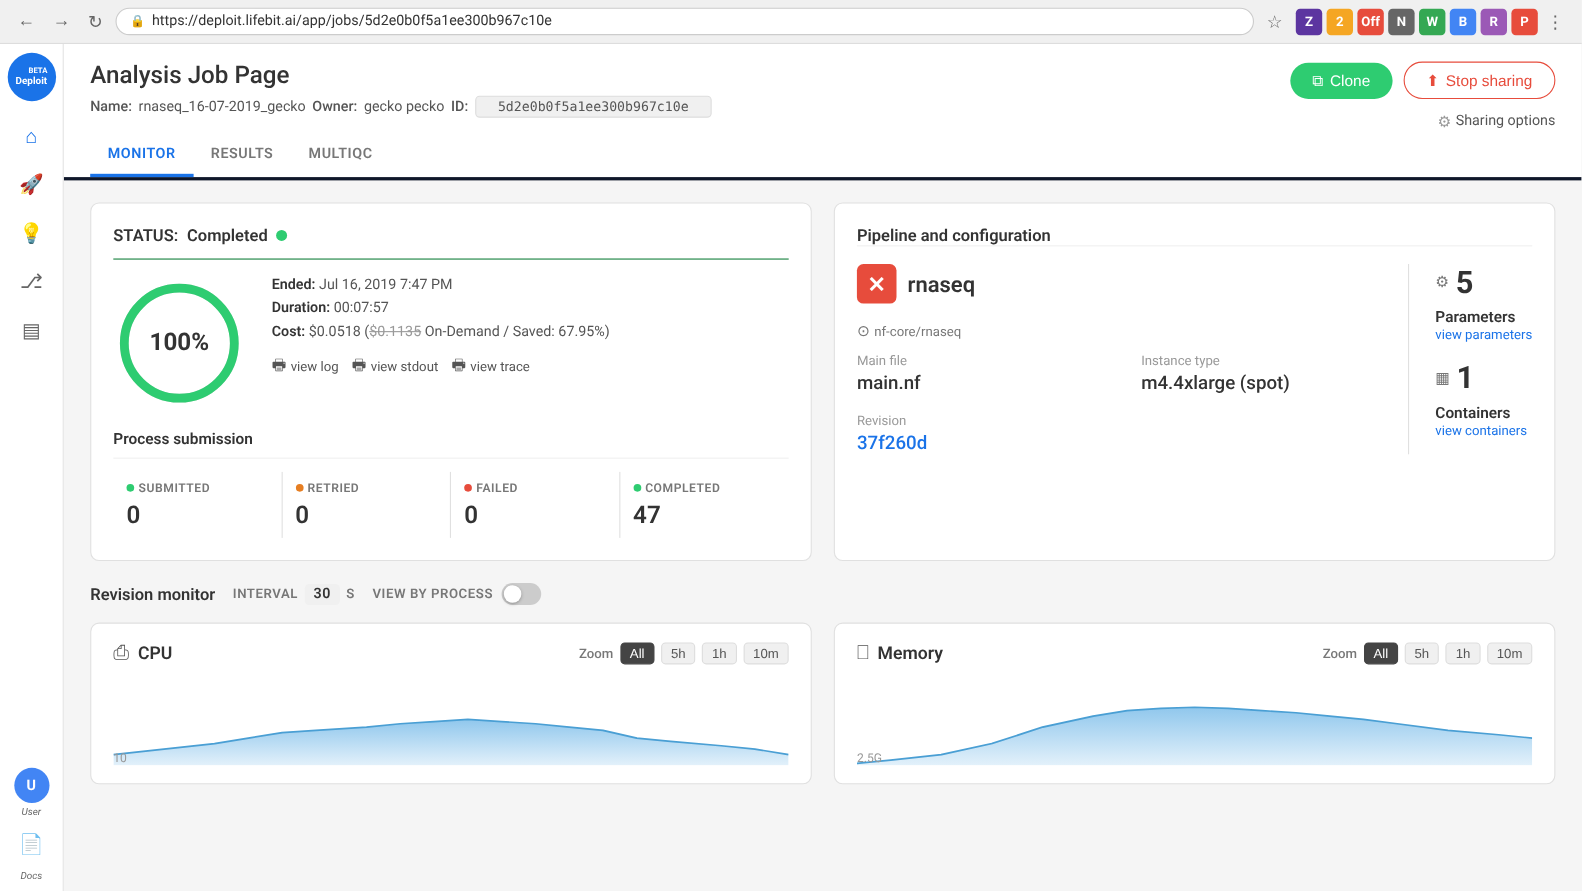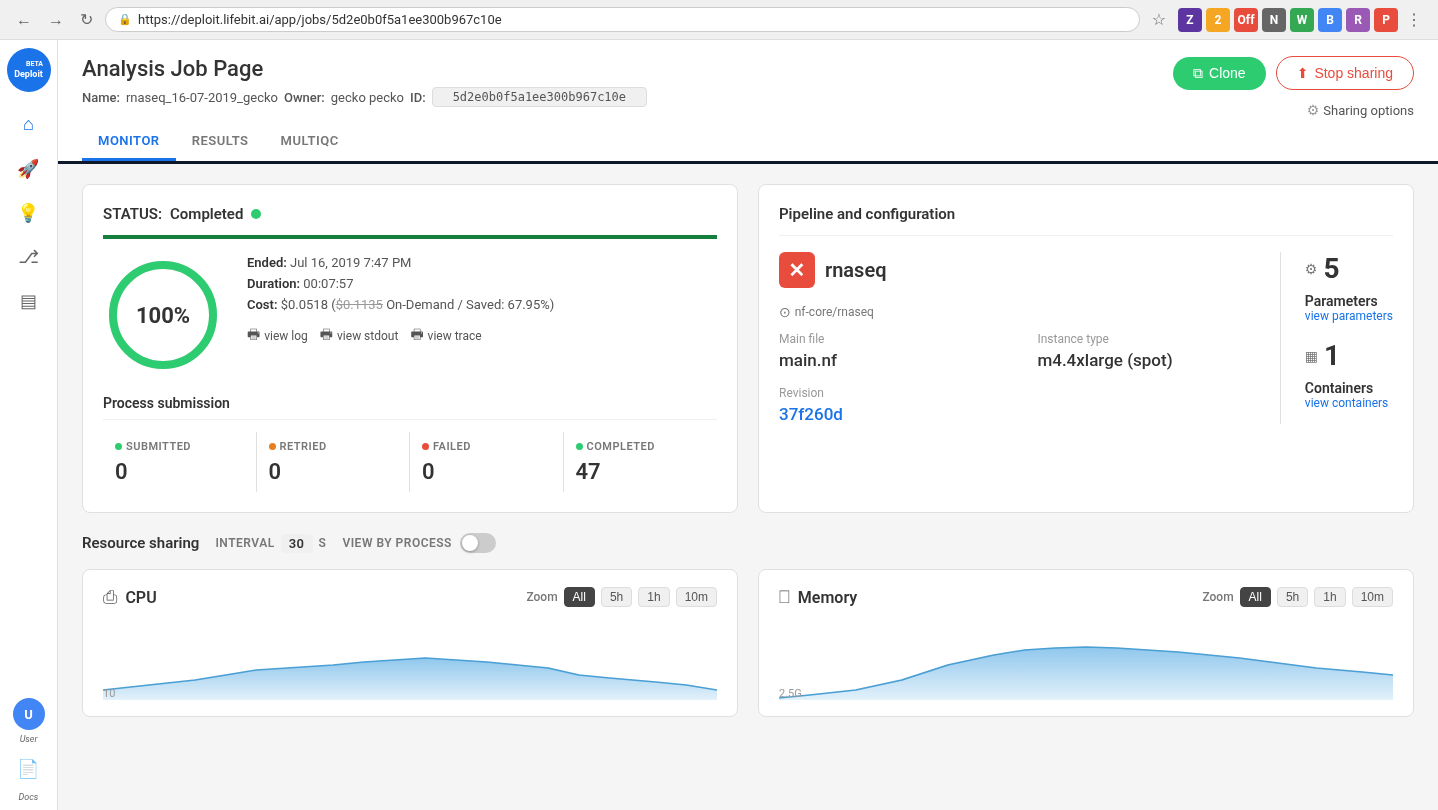--- a/index.html
+++ b/index.html
@@ -261,21 +261,21 @@
     
     .status-header {
       display: flex;
       align-items: center;
       gap: 8px;
       font-size: 15px;
       font-weight: 600;
       color: #333;
       margin-bottom: 16px;
       padding-bottom: 12px;
-      border-bottom: 4px solid #15803d;
+      border-bottom: 1px solid #15803d;
     }
     .status-dot {
       width: 10px;
       height: 10px;
       border-radius: 50%;
       background: #2ecc71;
     }
     .status-body {
       display: flex;
       align-items: flex-start;
@@ -377,21 +377,21 @@
       text-decoration: underline;
       text-decoration-color: transparent;
     }
 
     
     .pipeline-title {
       font-size: 15px;
       font-weight: 600;
       color: #333;
       margin-bottom: 16px;
-      padding-bottom: 12px;
+      padding-bottom: 0;
       border-bottom: 1px solid #f0f0f0;
     }
     .pipeline-header {
       display: flex;
       align-items: center;
       gap: 10px;
       margin-bottom: 16px;
     }
     .pipeline-logo {
       width: 36px;
@@ -821,21 +821,21 @@
               <div class="param-section-title">Containers</div>
               <div class="view-link">view containers</div>
             </div>
           </div>
         </div>
       </div>
     </div>
 
     <div class="resource-monitor-section">
       <div class="resource-header">
-        <span class="resource-title">Resource sharing</span>
+        <span class="resource-title">Revision monitor</span>
         <div class="interval-control">
           <span>INTERVAL</span>
           <span class="interval-value">30</span>
           <span>S</span>
         </div>
         <div class="view-by-process">
           <span>VIEW BY PROCESS</span>
           <div class="toggle-switch">
             <div class="toggle-knob"></div>
           </div>

